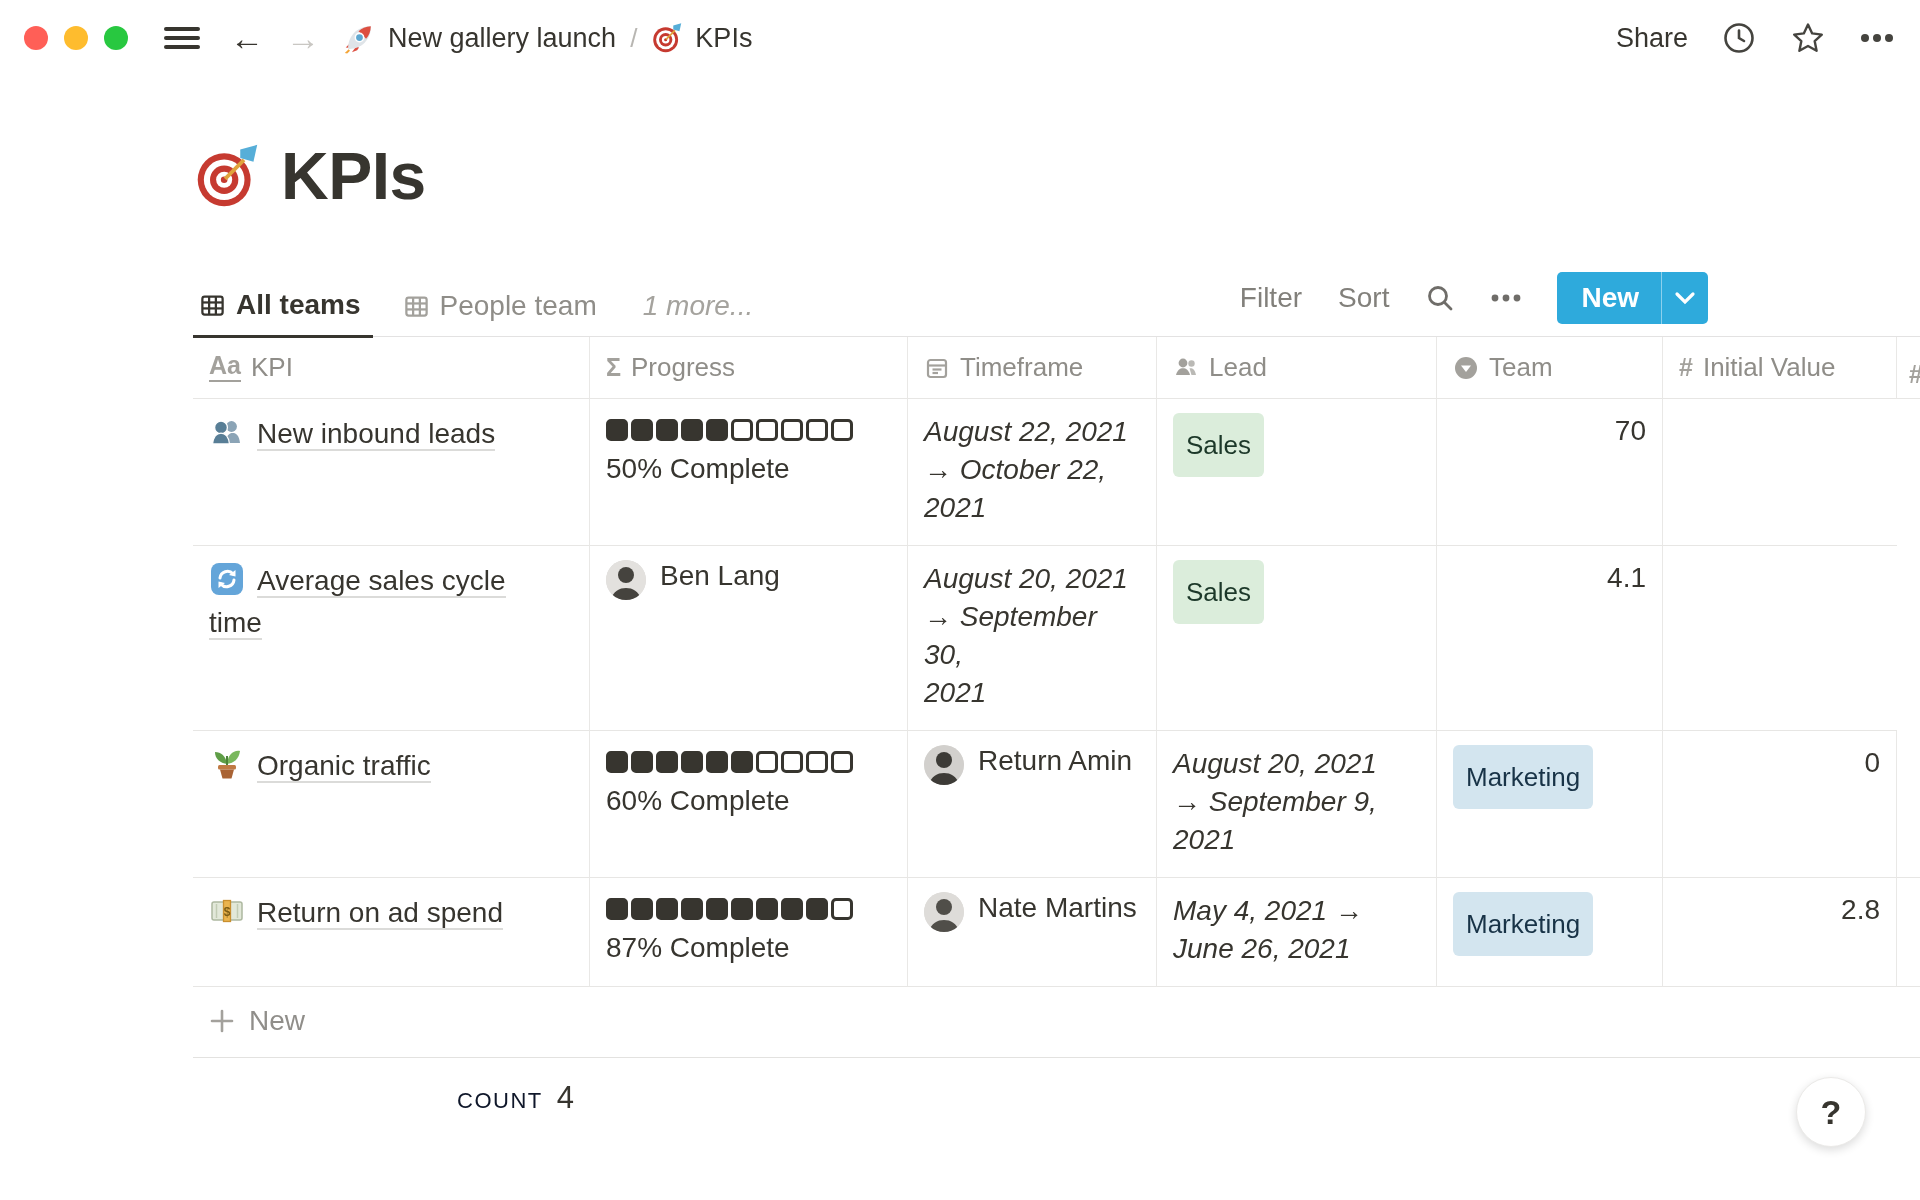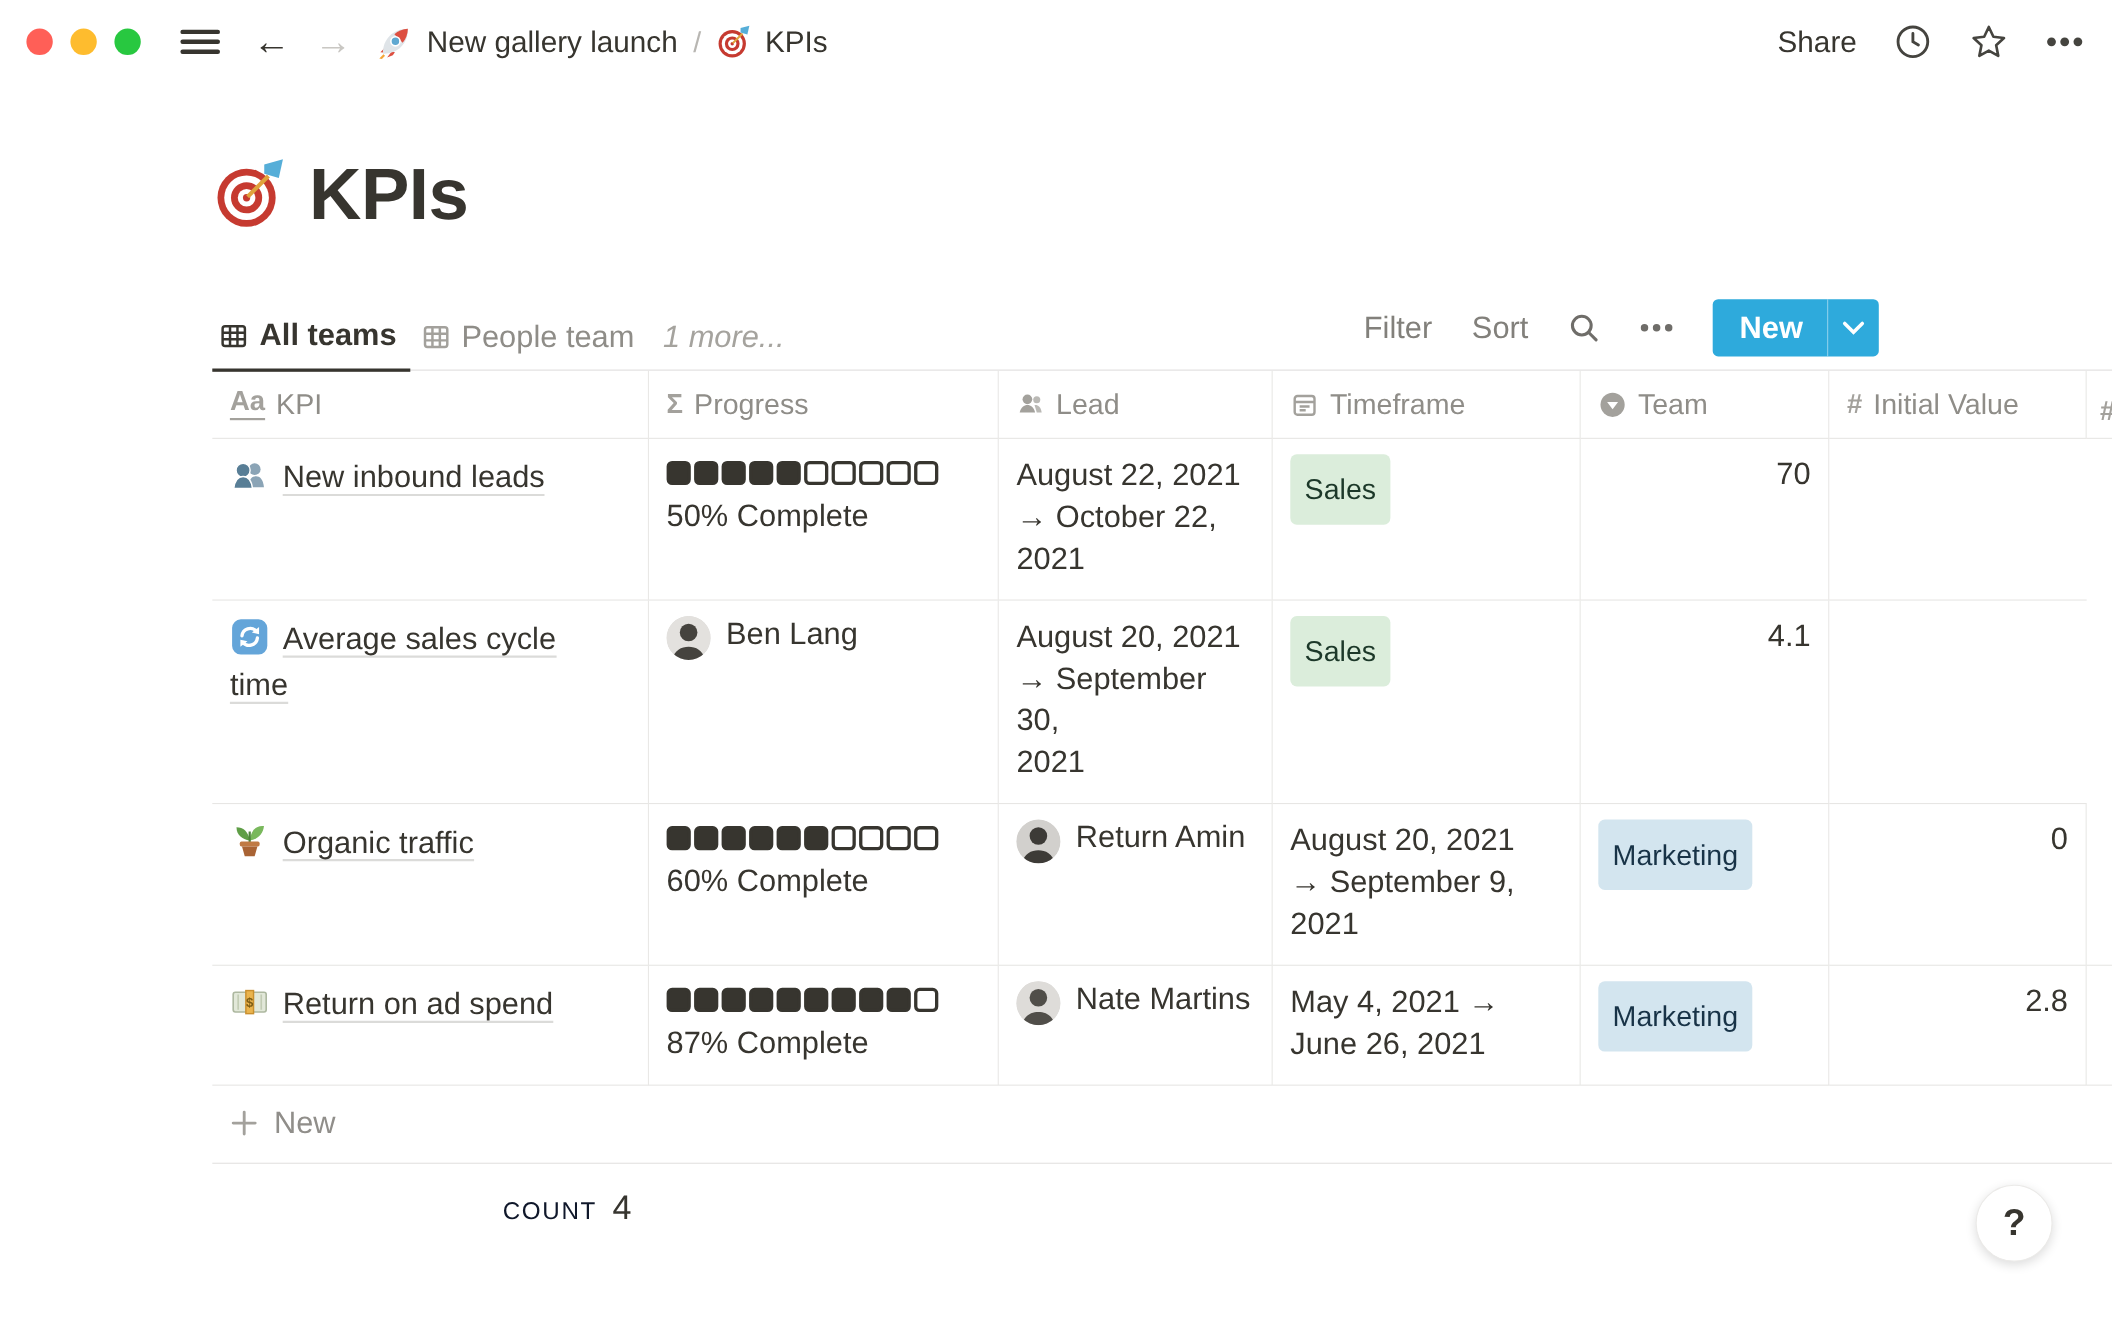--- a/index.html
+++ b/index.html
@@ -21,21 +21,21 @@
   .share { font-size:27px; cursor:pointer; }
 
   
   .content { padding-left:193px; }
   .page-title { margin-top:62px; display:flex; align-items:center; gap:20px; }
   .page-title h1 { font-size:66px; font-weight:700; letter-spacing:-.5px; }
 
   
   .tabsrow { margin-top:58px; width:1727px; display:flex; align-items:flex-end;
              border-bottom:1px solid rgba(55,53,47,.14); }
-  .tabs { display:flex; align-items:flex-end; gap:4px; }
+  .tabs { display:flex; align-items:flex-end; gap:24px; }
   .tab { display:flex; align-items:center; gap:10px; font-size:28px; padding:10px 12px 14px 6px;
          color:#8f8d88; cursor:pointer; }
   .tab.active { color:#37352f; font-weight:600; border-bottom:3.5px solid #37352f; margin-bottom:-2px; }
   .more-link { font-size:28px; color:#a5a39e; padding:10px 12px 14px 10px; cursor:pointer;font-style:italic; }
   .toolbar { margin-left:auto; margin-right:212px; display:flex; align-items:center; gap:36px; padding-bottom:12px; }
   .tool-label { font-size:28px; color:#82807b; cursor:pointer; }
   .new-btn { display:flex; align-items:stretch; height:52px; border-radius:5px; overflow:hidden;
              color:#fff; cursor:pointer; }
   .new-btn .lbl { display:flex; align-items:center; padding:0 22px 0 24px; font-size:28px; font-weight:700; }
   .new-btn .dvd { width:1px; background:rgba(255,255,255,.45); }
@@ -52,21 +52,21 @@
   .glyph-aa { border-bottom:2.5px solid #a3a19c; line-height:1; padding-bottom:2px; font-weight:600; }
   .kpi-cell { font-size:28px; font-weight:500; line-height:42px; padding-right:42px; }
   .kpi-ic { display:inline-flex; vertical-align:-7px; margin-right:12px; }
   .kpi-link { border-bottom:2.5px solid rgba(55,53,47,.18); cursor:pointer; }
   .prog-squares { display:flex; gap:3px; margin-top:6px; }
   .sq { width:22px; height:22px; border:3px solid #37352f; border-radius:5px; background:#fff; }
   .sq.fill { background:#37352f; }
   .prog-label { font-size:28px; margin-top:12px; }
   .lead-cell { display:flex; align-items:flex-start; gap:14px; font-size:28px; }
   .avatar { width:40px; height:40px; border-radius:50%; background:#dcdad7; overflow:hidden; flex:none; }
-  .time-cell { font-size:28px; line-height:38px; white-space:pre-line; }
+  .time-cell { font-size:28px; line-height:38px; white-space:pre-line;font-style:italic; }
   .pill { display:inline-block; font-size:26px; line-height:36px; padding:14px 13px; border-radius:6px; cursor:pointer; }
   .num-cell { font-size:28px; text-align:right; padding-top:16px; }
   .partial-cell { overflow:hidden; padding:14px 0 0 12px; }
 
   .newrow { width:1727px; border-bottom:1px solid #e3e2e0; display:flex; align-items:center;
             gap:14px; padding:18px 16px 20px 16px; color:#908e8a; font-size:28px; cursor:pointer; }
   .countrow { width:397px; display:flex; justify-content:flex-end; align-items:baseline;
               gap:14px; padding:22px 16px; }
   .count-label { font-size:22px; letter-spacing:1.5px; color:#0f172a; cursor:pointer; }
   .count-value { font-size:31px; color:#37352f; }
@@ -225,39 +225,39 @@
       <div class="cell th">
         <span class="glyph glyph-aa">Aa</span>
         <span>KPI</span>
       </div>
       <div class="cell th">
         <span class="glyph">Σ</span>
         <span>Progress</span>
       </div>
       <div class="cell th">
         <span>
+          <svg width="26" height="26" viewBox="0 0 26 26" fill="none" stroke="#a3a19c" stroke-width="2.2">
+            <rect x="4" y="5" width="18" height="17" rx="2.5"></rect>
+            <line x1="4" y1="10.5" x2="22" y2="10.5"></line>
+            <line x1="8.5" y1="14.5" x2="17.5" y2="14.5"></line>
+            <line x1="8.5" y1="18" x2="14" y2="18"></line>
+          </svg>
+        </span>
+        <span>Timeframe</span>
+      </div>
+      <div class="cell th">
+        <span>
           <svg width="26" height="26" viewBox="0 0 26 26" fill="#a3a19c">
             <circle cx="10" cy="8" r="4.4"></circle>
             <path d="M3 20 c1.2-5 4-6.8 7-6.8 s5.8 1.8 7 6.8 z"></path>
             <circle cx="18.5" cy="8.5" r="3.2" opacity=".75"></circle>
             <path d="M16.5 13.2 c3-.4 5.6 1.3 6.5 6.8 h-4.5" opacity=".75"></path>
           </svg>
         </span>
         <span>Lead</span>
-      </div>
-      <div class="cell th">
-        <span>
-          <svg width="26" height="26" viewBox="0 0 26 26" fill="none" stroke="#a3a19c" stroke-width="2.2">
-            <rect x="4" y="5" width="18" height="17" rx="2.5"></rect>
-            <line x1="4" y1="10.5" x2="22" y2="10.5"></line>
-            <line x1="8.5" y1="14.5" x2="17.5" y2="14.5"></line>
-            <line x1="8.5" y1="18" x2="14" y2="18"></line>
-          </svg>
-        </span>
-        <span>Timeframe</span>
       </div>
       <div class="cell th">
         <span>
           <svg width="26" height="26" viewBox="0 0 26 26">
             <circle cx="13" cy="13" r="11" fill="#a3a19c"></circle>
             <path d="M8 10.5 L18 10.5 L13 17 Z" fill="#fff"></path>
           </svg>
         </span>
         <span>Team</span>
       </div>

